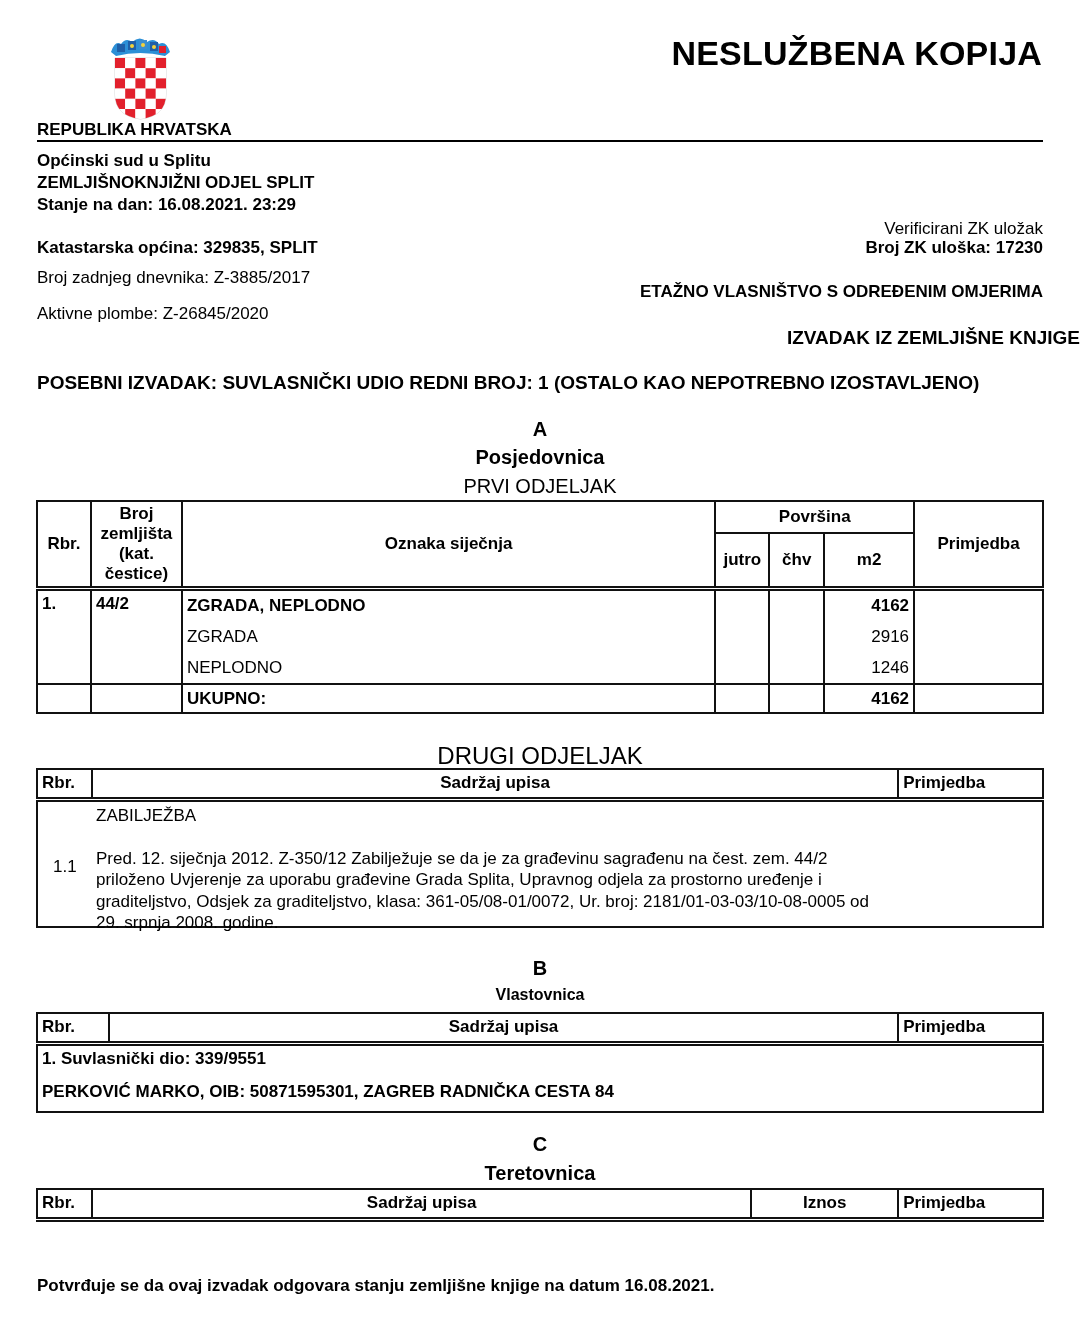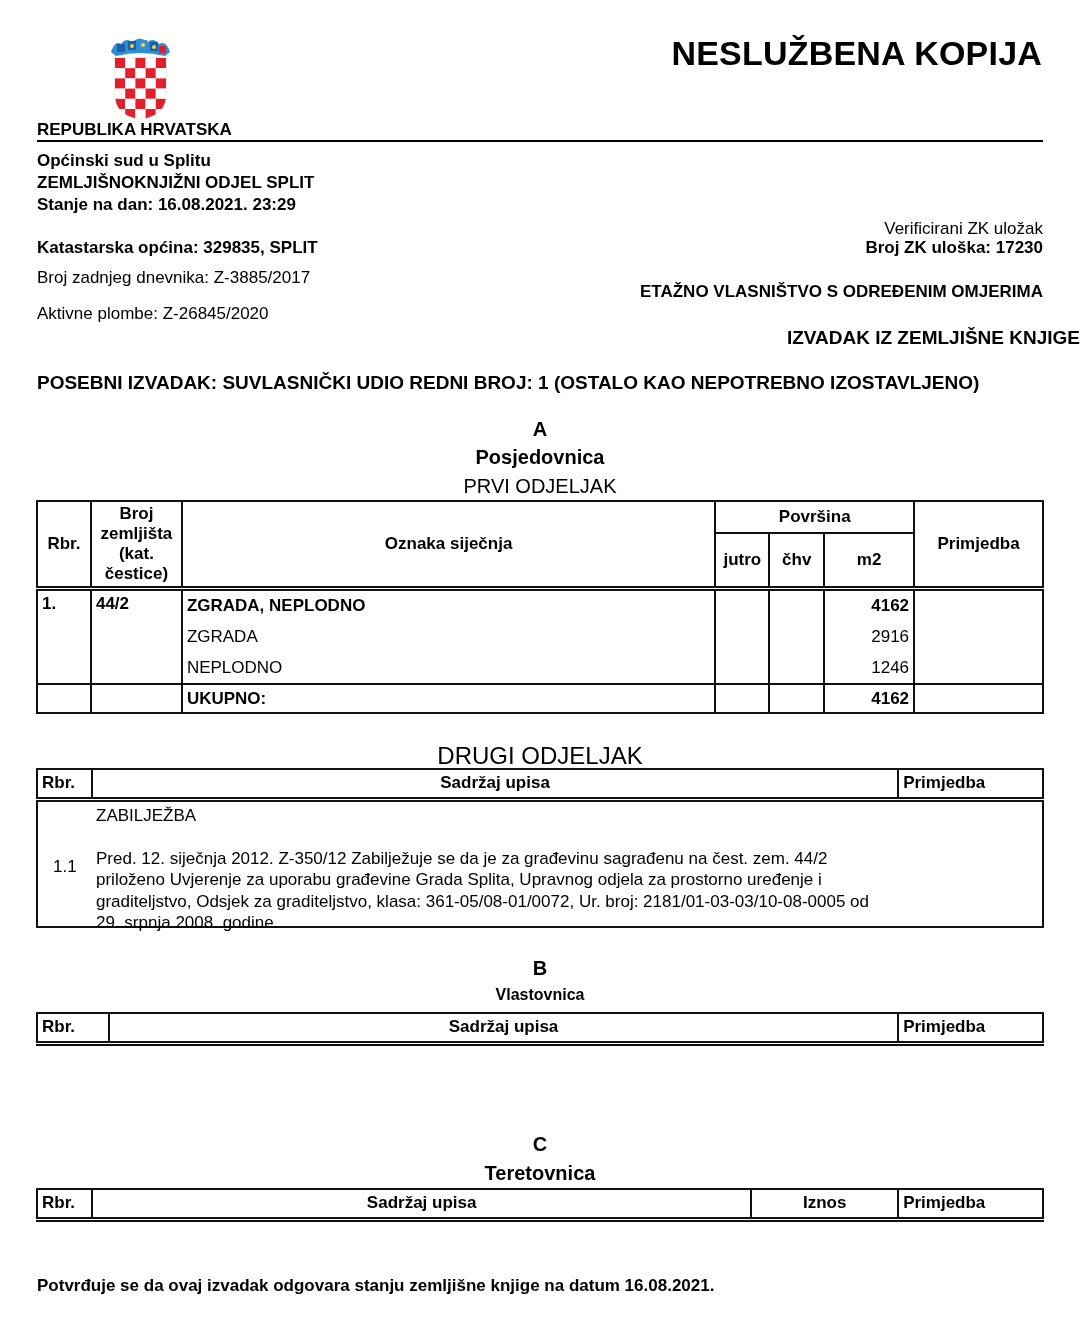--- a/index.html
+++ b/index.html
@@ -184,20 +184,26 @@
       <col style="width:72px">
       <col style="width:791px">
       <col style="width:145px">
     </colgroup>
   <tbody>
       <tr style="height:30px;">
     <th class="dbl" style="text-align:left;">Rbr.</th>
     <th class="center dbl">Sadržaj upisa</th>
     <th class="dbl" style="text-align:left;">Primjedba</th>
   </tr>
+  <tr>
+    <td colspan="3" style="padding:2px 4px 8px 4px;">
+      <div class="b" style="height:33px; line-height:22px;">1. Suvlasnički dio: 339/9551</div>
+      <div class="b" style="line-height:22px;">PERKOVIĆ MARKO, OIB: 50871595301, ZAGREB RADNIČKA CESTA 84</div>
+    </td>
+  </tr>
 </tbody>
   </table>
 
 <div class="abs center-title b" style="top:1133px; font-size:20px;">C</div>
 <div class="abs center-title b" style="top:1162px; font-size:20px;">Teretovnica</div>
 
 <table style="left:36px; top:1188px; width:1008px;">
   <colgroup>
       <col style="width:55px">
       <col style="width:661px">

